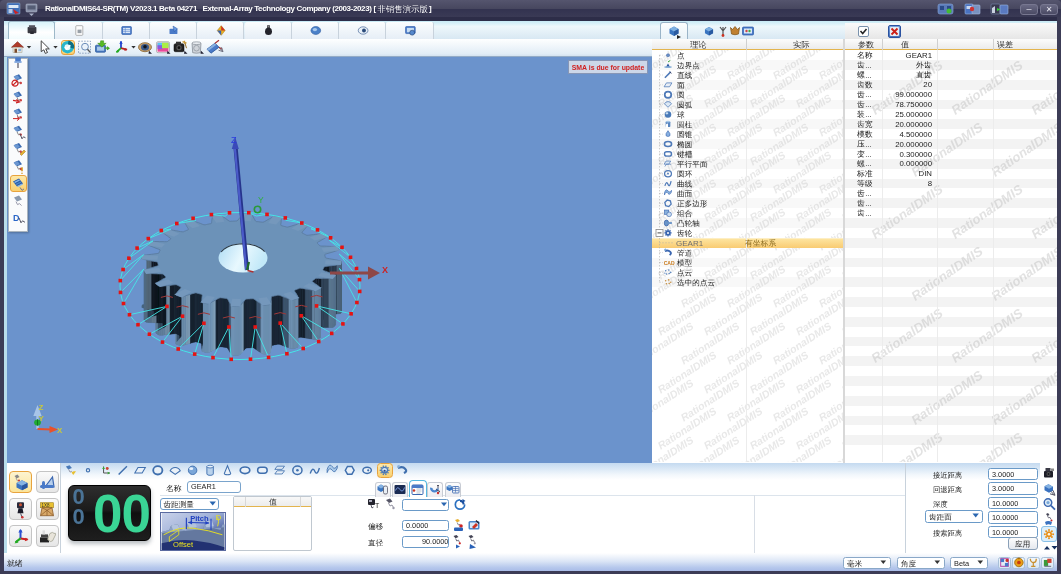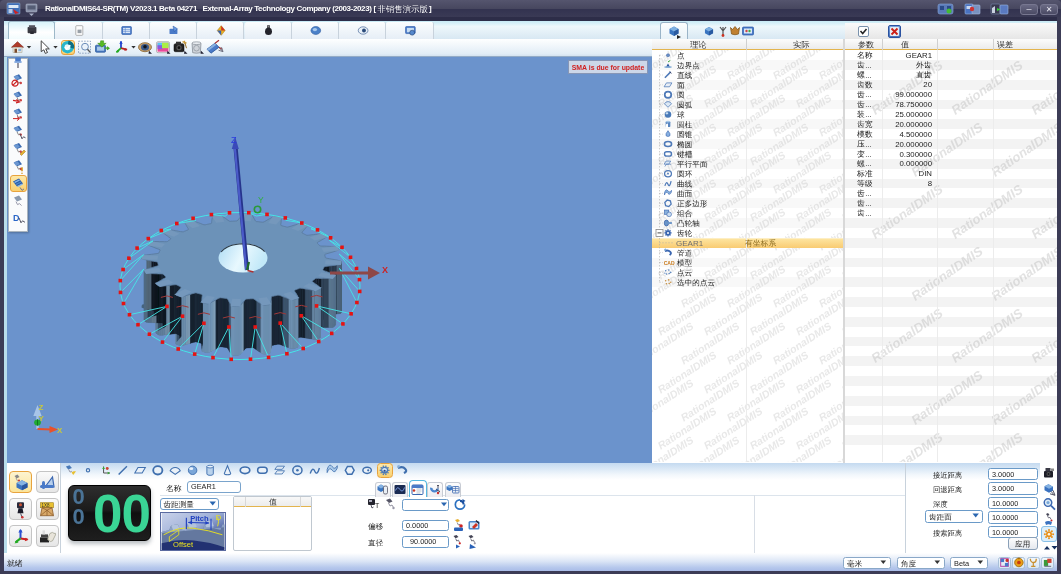--- a/index.html
+++ b/index.html
@@ -657,21 +657,21 @@
 <div style="position:absolute;left:234px;top:496.5px;width:77px;height:10px;background:linear-gradient(#f8f8f8,#ececec);border-bottom:1.5px solid #e3b44e"></div>
 <div style="position:absolute;left:245px;top:496.5px;width:1px;height:10px;background:#d8d8d8"></div>
 <div style="position:absolute;left:300px;top:496.5px;width:1px;height:10px;background:#d8d8d8"></div>
 <div style="position:absolute;left:374.5px;top:482px;width:16px;height:15px;background:linear-gradient(#fdfdfd,#ececf0);border:1px solid #c8ccd4;border-bottom:none;border-radius:3px 3px 0 0"></div>
 <div style="position:absolute;left:392px;top:482px;width:16px;height:15px;background:linear-gradient(#fdfdfd,#ececf0);border:1px solid #c8ccd4;border-bottom:none;border-radius:3px 3px 0 0"></div>
 <div style="position:absolute;left:408.5px;top:480px;width:18px;height:17px;background:#fff;border:1.6px solid #55b8e0;border-bottom:none;border-radius:4px 4px 0 0"></div>
 <div style="position:absolute;left:427px;top:482px;width:16px;height:15px;background:linear-gradient(#fdfdfd,#ececf0);border:1px solid #c8ccd4;border-bottom:none;border-radius:3px 3px 0 0"></div>
 <div style="position:absolute;left:444.5px;top:482px;width:16px;height:15px;background:linear-gradient(#fdfdfd,#ececf0);border:1px solid #c8ccd4;border-bottom:none;border-radius:3px 3px 0 0"></div>
 <div style="position:absolute;left:402px;top:499px;width:47px;height:11.5px;background:#fff;border:1px solid #6a9ac8;border-radius:2.5px"></div>
 <div style="position:absolute;left:402px;top:519.5px;width:47px;height:11.5px;background:#fff;border:1px solid #6a9ac8;border-radius:2.5px;font-size:7.3px;color:#222;line-height:10.5px;padding-left:3px">0.0000</div>
-<div style="position:absolute;left:402px;top:536px;width:47px;height:11.5px;background:#fff;border:1px solid #6a9ac8;border-radius:2.5px;font-size:7.3px;color:#222;line-height:10.5px;padding-left:7px">90.0000</div>
+<div style="position:absolute;left:402px;top:536px;width:47px;height:11.5px;background:#fff;border:1px solid #6a9ac8;border-radius:2.5px;font-size:7.3px;color:#222;line-height:10.5px;padding-left:19px">90.0000</div>
 <div style="position:absolute;left:905px;top:463px;width:1px;height:90px;background:#c8d2dc"></div>
 <div style="position:absolute;left:753.5px;top:495px;width:1px;height:58px;background:#d8dee6"></div>
 <div style="position:absolute;left:988px;top:467.5px;width:50px;height:12.5px;background:#fff;border:1px solid #6a9ac8;border-radius:2.5px;font-size:7.3px;color:#222;line-height:11px;padding-left:3px">3.0000</div>
 <div style="position:absolute;left:988px;top:482px;width:50px;height:12.5px;background:#fff;border:1px solid #6a9ac8;border-radius:2.5px;font-size:7.3px;color:#222;line-height:11px;padding-left:3px">3.0000</div>
 <div style="position:absolute;left:988px;top:496.5px;width:50px;height:12.5px;background:#fff;border:1px solid #6a9ac8;border-radius:2.5px;font-size:7.3px;color:#222;line-height:11px;padding-left:3px">10.0000</div>
 <div style="position:absolute;left:988px;top:511px;width:50px;height:12.5px;background:#fff;border:1px solid #6a9ac8;border-radius:2.5px;font-size:7.3px;color:#222;line-height:11px;padding-left:3px">10.0000</div>
 <div style="position:absolute;left:988px;top:525.5px;width:50px;height:12.5px;background:#fff;border:1px solid #6a9ac8;border-radius:2.5px;font-size:7.3px;color:#222;line-height:11px;padding-left:3px">10.0000</div>
 <div style="position:absolute;left:925px;top:509.5px;width:58px;height:13px;background:#fff;border:1px solid #6a9ac8;border-radius:2.5px"></div>
 <div style="position:absolute;left:1008px;top:537px;width:30px;height:12.5px;background:linear-gradient(#fdfdfd,#e4e8ee);border:1px solid #8aa0b8;border-radius:3px"></div>
 <div style="position:absolute;left:1041px;top:526.2px;width:16px;height:16px;background:#ddeefa;border:1px solid #88c0e8;border-radius:3px"></div>

